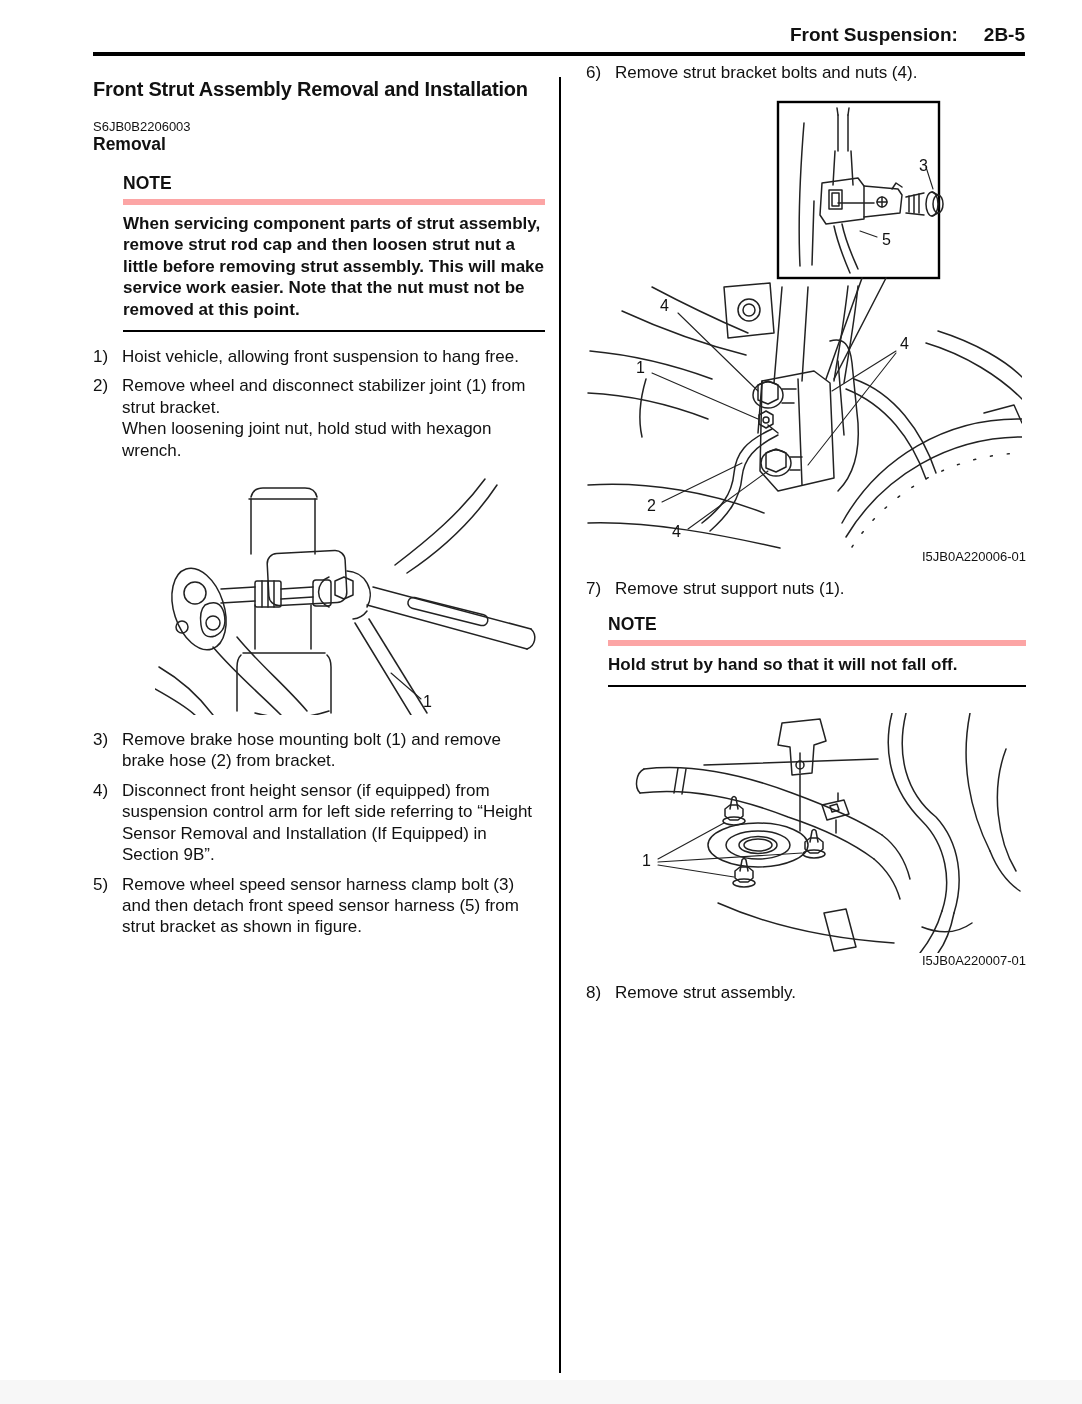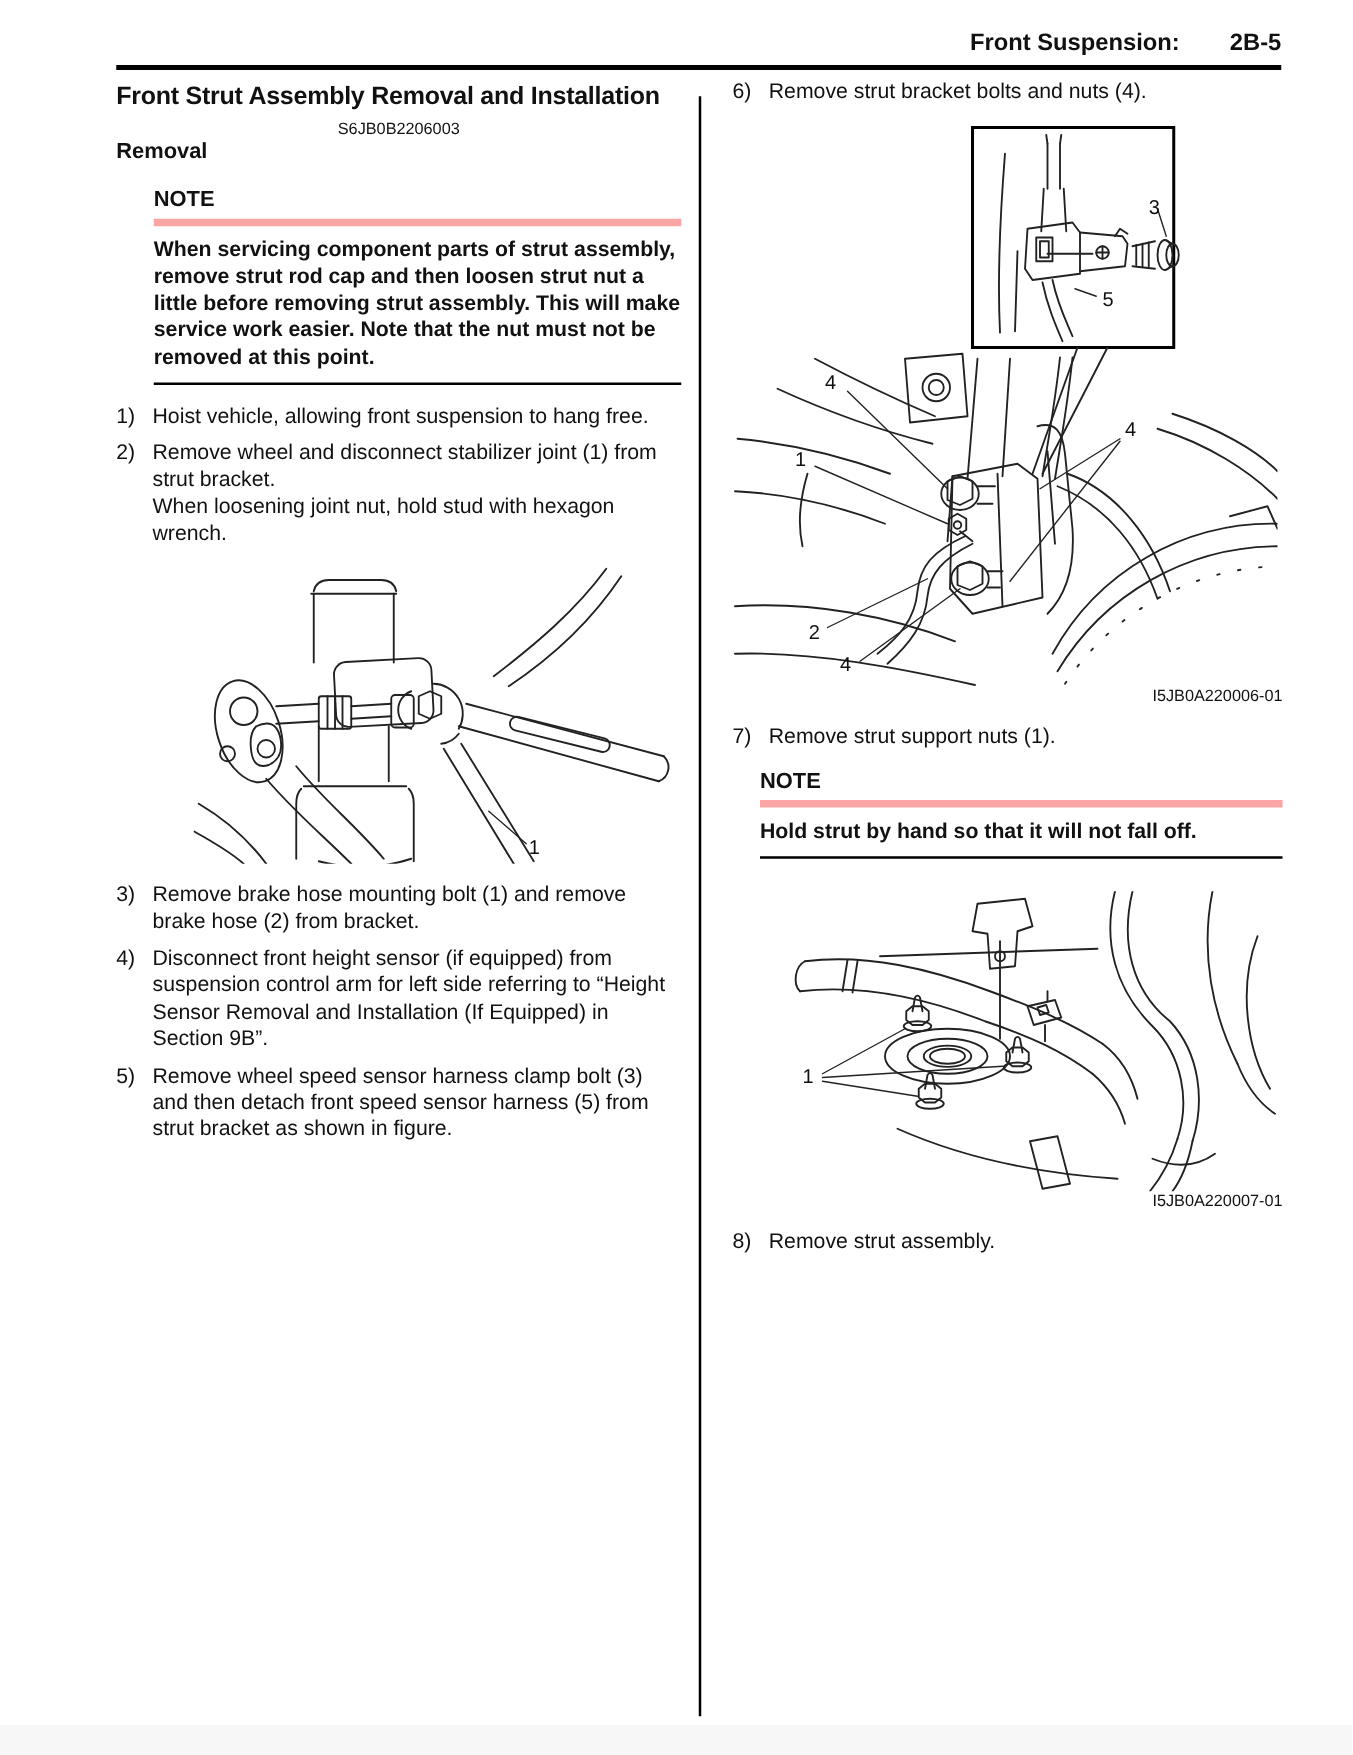--- a/index.html
+++ b/index.html
@@ -2,30 +2,30 @@
 <html><head>
 <meta charset="utf-8">
 <style>
   html,body { margin:0; padding:0; background:#ffffff; }
   .page {
     position:relative; width:1082px; height:1404px; background:#ffffff;
     font-family:"Liberation Sans", sans-serif; color:#111; overflow:hidden;
   }
   .bottom-strip { position:absolute; left:0; bottom:0; width:1082px; height:24px; background:#f7f7f7; }
 
-  .hdr { position:absolute; top:24px; right:57px; display:flex; gap:40px;
+  .hdr { position:absolute; top:24px; right:57px; display:flex; gap:26px;
          font-weight:bold; font-size:19px; }
   .hdr-rule { position:absolute; left:93px; top:52px; width:932px; height:4px; background:#000; }
   .vdivider { position:absolute; left:559px; top:77px; width:2px; height:1296px; background:#000; }
 
   .col-left  { position:absolute; left:93px;  top:66px; width:452px; }
   .col-right { position:absolute; left:586px; top:62px; width:440px; }
 
-  .doc-title { font-size:20px; font-weight:bold; letter-spacing:-0.2px; line-height:1.15; }
-  .doc-code  { text-align:center; font-size:13px; margin-top:6px; }
+  .doc-title { font-size:20px; font-weight:bold; letter-spacing:-0.2px; line-height:1.15;margin-top:12px; }
+  .doc-code  { text-align:left; font-size:13px; margin-top:18px; }
   .sec-heading { font-size:17.5px; font-weight:bold; }
 
   .note { margin-left:30px; margin-top:18px; }
   .note.right-note { margin-left:22px; margin-top:14px; }
   .note-label { font-size:17.5px; font-weight:bold; padding-bottom:5px; border-bottom:6px solid #fca5a5; }
   .note-body  { font-size:17px; font-weight:bold; line-height:1.26; padding:8px 0 10px;
                 border-bottom:2px solid #000; }
 
   .steps { margin-top:14px; }
   .step { display:flex; font-size:17px; line-height:1.26; margin-top:8px; }

